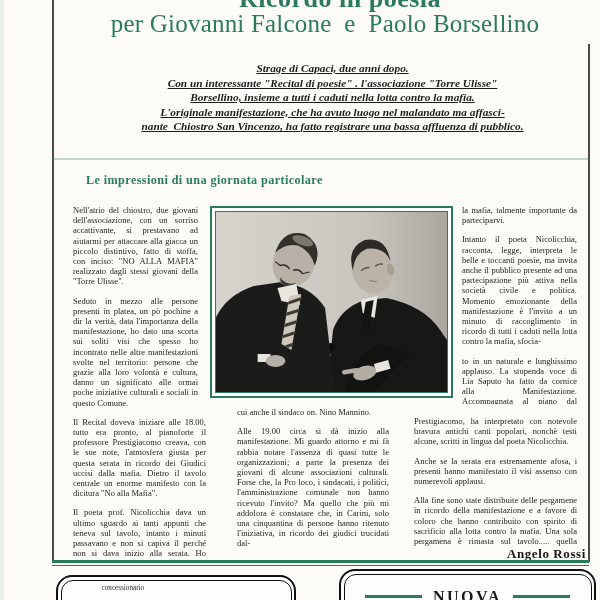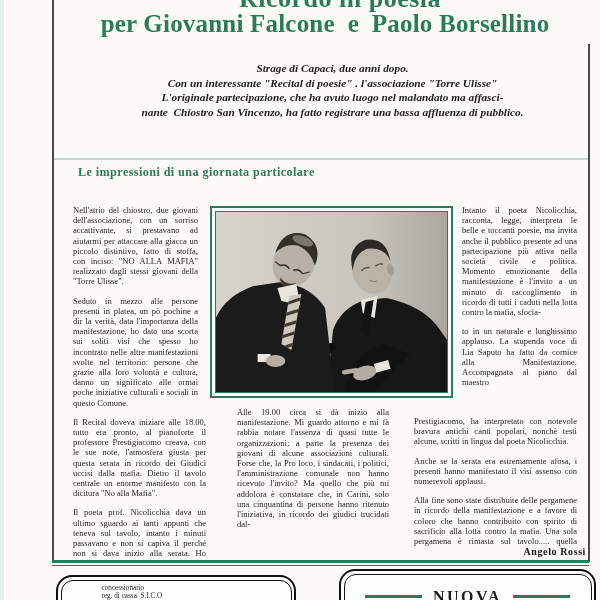--- a/index.html
+++ b/index.html
@@ -18,44 +18,44 @@
   .rule-right{left:588px;top:44px;height:518px;}
   .faint-rule{position:absolute;left:52px;top:158px;width:537px;height:2px;background:var(--green);opacity:.28;}
 
   .title1{
     position:absolute;top:-16px;left:90px;right:10px;text-align:center;
     font-size:26px;font-weight:bold;color:var(--green);letter-spacing:.5px;
     line-height:30px;white-space:pre-wrap;
   }
   .title2{
     position:absolute;top:10px;left:55px;right:5px;text-align:center;
-    font-size:25px;font-weight:bold;color:var(--green);letter-spacing:.2px;
+    font-size:25px;font-weight:normal;color:var(--green);letter-spacing:.2px;
     white-space:pre-wrap;
   }
   .intro{
     position:absolute;top:61px;left:85px;right:20px;text-align:center;
-    font-style:italic;font-weight:bold;font-size:11.3px;line-height:14.6px;color:#1c1c1b;
+    font-style:italic;font-weight:bold;font-size:11.3px;line-height:14.6px;color:#1c1c1b;text-decoration:underline;
   }
   .intro div{white-space:pre-wrap;}
   .section-header{
-    position:absolute;top:165px;left:78px;margin:0;
+    position:absolute;top:165px;left:78px;margin:8px;
     font-size:12.2px;font-weight:bold;color:var(--green);letter-spacing:.4px;
   }
 
   .body-col{position:absolute;font-size:8.5px;line-height:10.2px;text-align:justify;color:#1e1d1c;}
   .body-col p{margin:9px;}
   .col1{left:64px;top:196px;width:151px;height:367px;overflow:hidden;}
   .col1 .upper{width:143px;}
   .col1 .lower{width:151px;}
   .col2{left:228px;top:398px;width:170px;height:164px;overflow:hidden;}
   .col3u{left:453px;top:196px;width:133px;height:208px;overflow:hidden;}
   .col3l{left:405px;top:407px;width:181px;height:140px;overflow:hidden;}
   .signature{
     position:absolute;top:546px;right:14px;width:140px;text-align:right;
-    font-weight:bold;font-size:10px;letter-spacing:.6px;color:#161615;
+    font-weight:bold;font-size:13px;letter-spacing:.6px;color:#161615;
   }
 
   .photo{
     position:absolute;left:210px;top:206px;width:243px;height:192px;margin:0;
     border:2px solid var(--green);background:#ffffff;padding:3px;box-sizing:border-box;
   }
   .photo-inner{width:100%;height:100%;border:1px solid var(--green);box-sizing:border-box;overflow:hidden;}
   .photo-inner svg{display:block;width:100%;height:100%;}
 
   .green-rule{
@@ -82,21 +82,22 @@
   <div class="rule-v rule-left"></div>
   <div class="rule-v rule-right"></div>
   <div class="faint-rule"></div>
 
   <div class="title1">Ricordo in poesia</div>
   <div class="title2">per Giovanni Falcone  e  Paolo Borsellino</div>
 
   <div class="intro">
     <div>Strage di Capaci, due anni dopo.</div>
     <div>Con un interessante "Recital di poesie" . l'associazione "Torre Ulisse"</div>
-    <div>L'originale partecipazione, che ha avuto luogo nel malandato ma affasci-</div>
+    <div>Borsellino, insieme a tutti i caduti nella lotta contro la mafia.</div>
+    <div>L'originale manifestazione, che ha avuto luogo nel malandato ma affasci-</div>
     <div>nante  Chiostro San Vincenzo, ha fatto registrare una bassa affluenza di pubblico.</div>
   </div>
 
   <h2 class="section-header">Le impressioni di una giornata particolare</h2>
 
   <div class="body-col col1">
     <div class="upper">
       <p>Nell'atrio del chiostro, due giovani dell'associazione, con un sorriso accattivante, si prestavano ad aiutarmi per attaccare alla giacca un piccolo distintivo, fatto di stoffa, con inciso: "NO ALLA MAFIA" realizzato dagli stessi giovani della "Torre Ulisse".</p>
       <p>Seduto in mezzo alle persone presenti in platea, un pò pochine a dir la verità, data l'importanza della manifestazione, ho dato una scorta sui soliti visi che spesso ho incontrato nelle altre manifestazioni svolte nel territorio: persone che grazie alla loro volontà e cultura, danno un significato alle ormai poche iniziative culturali e sociali in questo Comune.</p>
     </div>
@@ -160,42 +161,43 @@
             <path d="M64,94 l24,-8 M62,105 l26,-8 M61,116 l26,-8 M60,127 l25,-8 M62,138 l22,-8"></path>
           </g>
           <rect x="42" y="142" width="13" height="8" fill="#e8e5de"></rect>
           <ellipse cx="60" cy="149" rx="10" ry="6" fill="#b5afa5"></ellipse>
         </g>
       </svg>
     </div>
   </figure>
 
   <div class="body-col col2">
+    <p>cui anche il sindaco on. Nino Mannino.</p>
     <p>Alle 19.00 circa si dà inizio alla manifestazione. Mi guardo attorno e mi fà rabbia notare l'assenza di quasi tutte le organizzazioni; a parte la presenza dei giovani di alcune associazioni culturali. Forse che, la Pro loco, i sindacati, i politici, l'amministrazione comunale non hanno ricevuto l'invito? Ma quello che più mi addolora è constatare che, in Carini, solo una cinquantina di persone hanno ritenuto l'iniziativa, in ricordo dei giudici trucidati dal-</p>
   </div>
 
   <div class="body-col col3u">
+    <p>la mafia, talmente importante da parteciparvi.</p>
     <p>Intanto il poeta Nicolicchia, racconta, legge, interpreta le belle e toccanti poesie, ma invita anche il pubblico presente ad una partecipazione più attiva nella società civile e politica. Momento emozionante della manifestazione è l'invito a un minuto di raccoglimento in ricordo di tutti i caduti nella lotta contro la mafia, sfocia-</p>
     <p>to in un naturale e lunghissimo applauso. La stupenda voce di Lia Saputo ha fatto da cornice alla Manifestazione. Accompagnata al piano dal maestro</p>
   </div>
 
   <div class="body-col col3l">
     <p>Prestigiacomo, ha interpretato con notevole bravura antichi canti popolari, nonchè testi alcune, scritti in lingua dal poeta Nicolicchia.</p>
     <p>Anche se la serata era estremamente afosa, i presenti hanno manifestato il visi assenso con numerevoli applausi.</p>
     <p>Alla fine sono state distribuite delle pergamene in ricordo della manifestazione e a favore di coloro che hanno contribuito con spirito di sacrificio alla lotta contro la mafia. Una sola pergamena è rimasta sul tavolo..... quella destinata al sindaco di Carini.</p>
   </div>
 
   <div class="signature">Angelo Rossi</div>
 
   <div class="green-rule"></div>
 
   <div class="box box-left">
     <div class="box-inner">
       <div>concessionario</div>
-      <div>reg. di cassa  S.I.C.O</div>
 
     </div>
   </div>
 
   <div class="box box-right">
     <div class="box-inner">
       <div class="dash"></div>
       <div class="nuova">NUOVA</div>
       <div class="dash"></div>
     </div>

